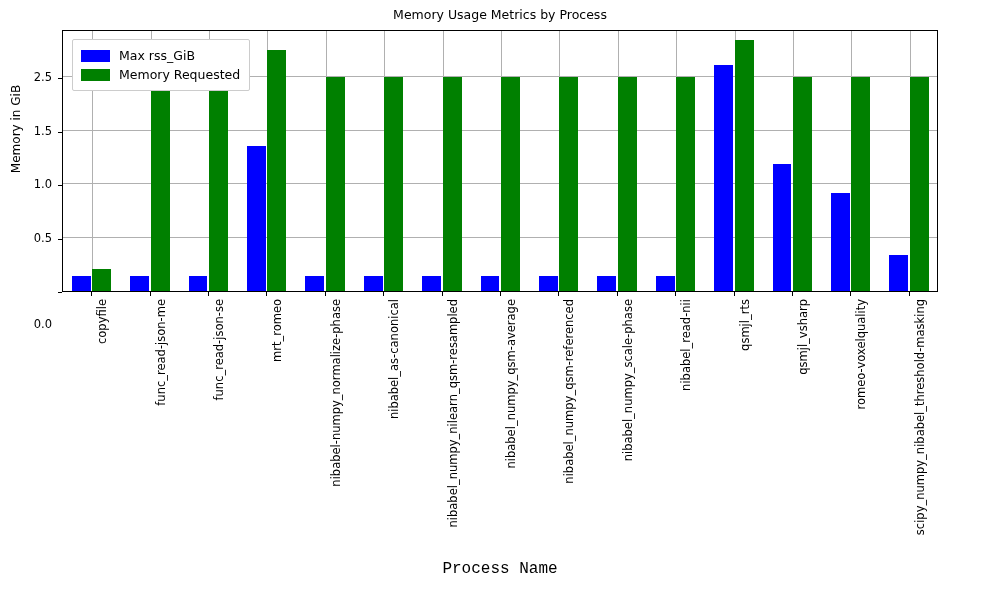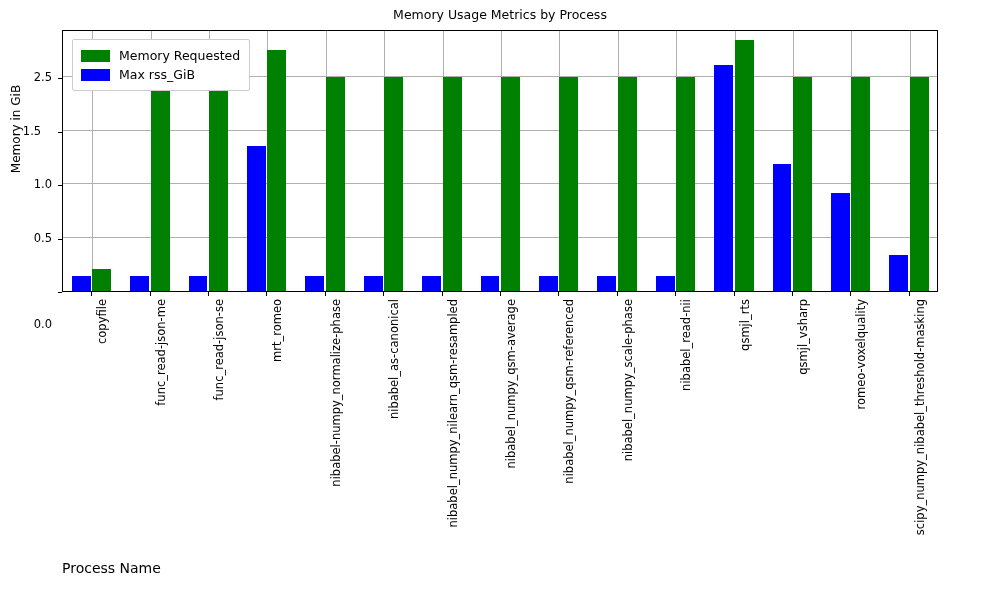--- a/index.html
+++ b/index.html
@@ -108,22 +108,24 @@
     white-space: nowrap;
     transform-origin: left top;
     transform: rotate(-90deg) translateX(-100%);
     color: #000000;
   }
   #xlabel {
     position: absolute;
     left: 62px;
     top: 560px;
     width: 876px;
-    font-size: 14px;
-    white-space: nowrap;
+    text-align: center;
+    font-size: 16px;
+    white-space: nowrap;
+    font-family: Liberation Mono, monospace;
   }
   
   #legend {
     position: absolute;
     left: 72px;
     top: 39px;
     background: #ffffff;
     border: 1px solid #cccccc;
     border-radius: 2px;
     padding: 6px 9px 6px 8px;
@@ -241,32 +243,32 @@
       <div class="xtick-label" style="left: 797px;">qsmjl_vsharp</div>
       <div class="xtick-mark" style="left: 850px;"></div>
       <div class="xtick-label" style="left: 855.4px;">romeo-voxelquality</div>
       <div class="xtick-mark" style="left: 909px;"></div>
       <div class="xtick-label" style="left: 913.8px;">scipy_numpy_nibabel_threshold-masking</div>
     </div>
   <div id="xlabel">Process Name</div>
 
   <div id="legend">
       <div class="legend-row">
+        <span class="legend-swatch" style="background: rgb(0, 0, 255);"></span>
+        <span class="legend-label">Max rss_GiB</span>
+      </div>
+      <div class="legend-row">
         <span class="legend-swatch" style="background: rgb(0, 128, 0);"></span>
         <span class="legend-label">Memory Requested</span>
-      </div>
-      <div class="legend-row">
-        <span class="legend-swatch" style="background: rgb(0, 0, 255);"></span>
-        <span class="legend-label">Max rss_GiB</span>
       </div>
     </div>
 
 <div class="ytick-label" style="left: 12px; top: 286px; margin-top: 33px;">0.0</div>
     <div class="ytick-mark" style="top: 292px;"></div>
     <div class="ytick-label" style="left: 12px; top: 232.531px;">0.5</div>
     <div class="ytick-mark" style="top: 238.531px;"></div>
     <div class="ytick-label" style="left: 12px; top: 179.061px;">1.0</div>
     <div class="ytick-mark" style="top: 185.061px;"></div>
-    <div class="ytick-label" style="left: 12px; top: 125.592px; text-align: center;">1.5</div>
+    <div class="ytick-label" style="left: 12px; top: 125.592px;">1.5</div>
     <div class="ytick-mark" style="top: 131.592px;"></div>
     <div class="ytick-label" style="left: 12px; top: 72.1224px;">2.5</div>
     <div class="ytick-mark" style="top: 78.1224px;"></div>
   </div>
 
 </body></html>

